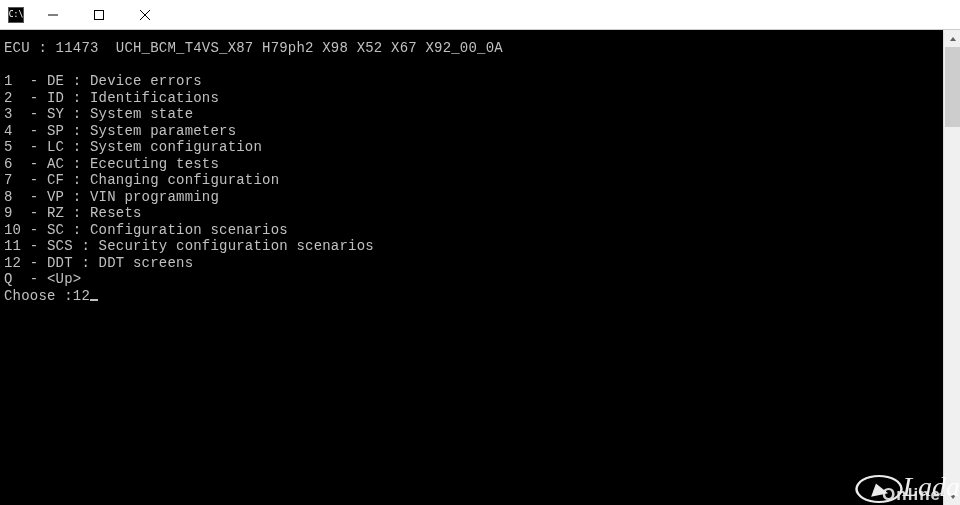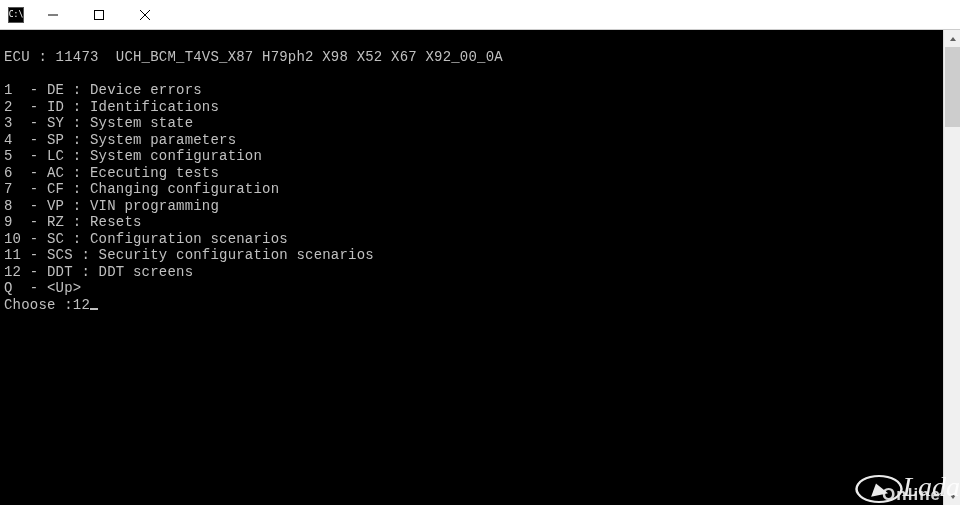--- a/index.html
+++ b/index.html
@@ -52,21 +52,21 @@
     .content-wrap {
       display: flex;
       height: calc(100% - 30px);
     }
     .terminal {
       flex: 1;
       background: #000;
       color: #c0c0c0;
       font-size: 14px;
       line-height: 16.5px;
-      padding: 19px 4px;
+      padding: 10px 4px;
       white-space: pre;
       letter-spacing: 0.2px;
     }
     .scrollbar {
       width: 17px;
       background: #f0f0f0;
       position: relative;
       border-left: 1px solid #ddd;
     }
     .scroll-arrow {

